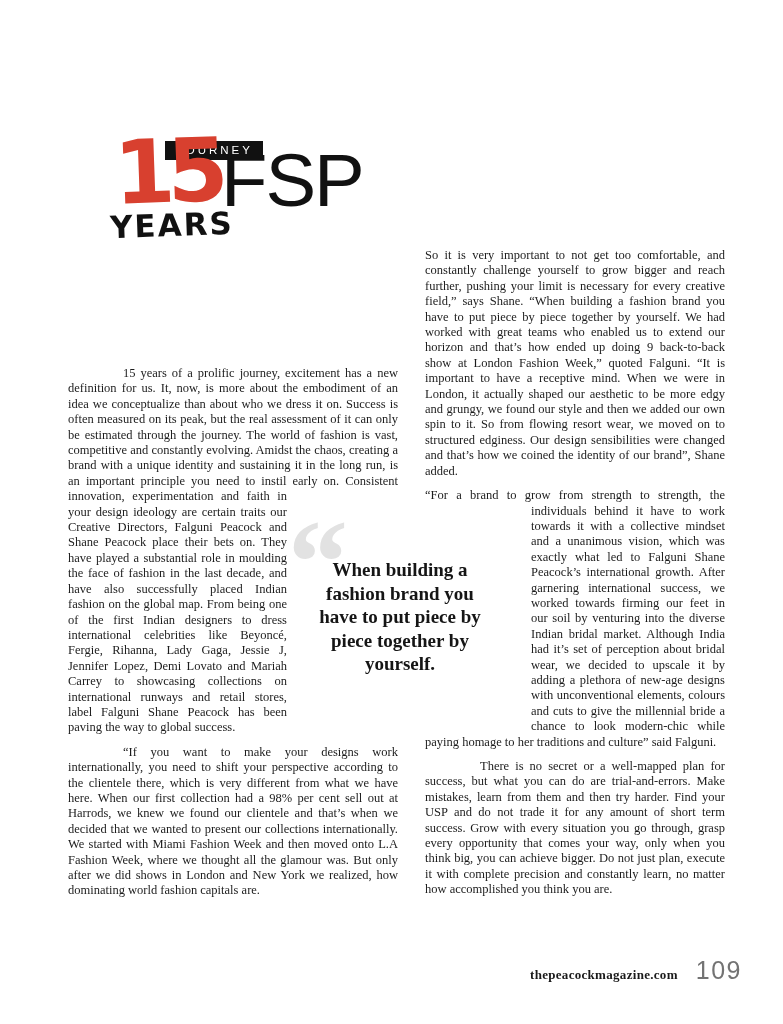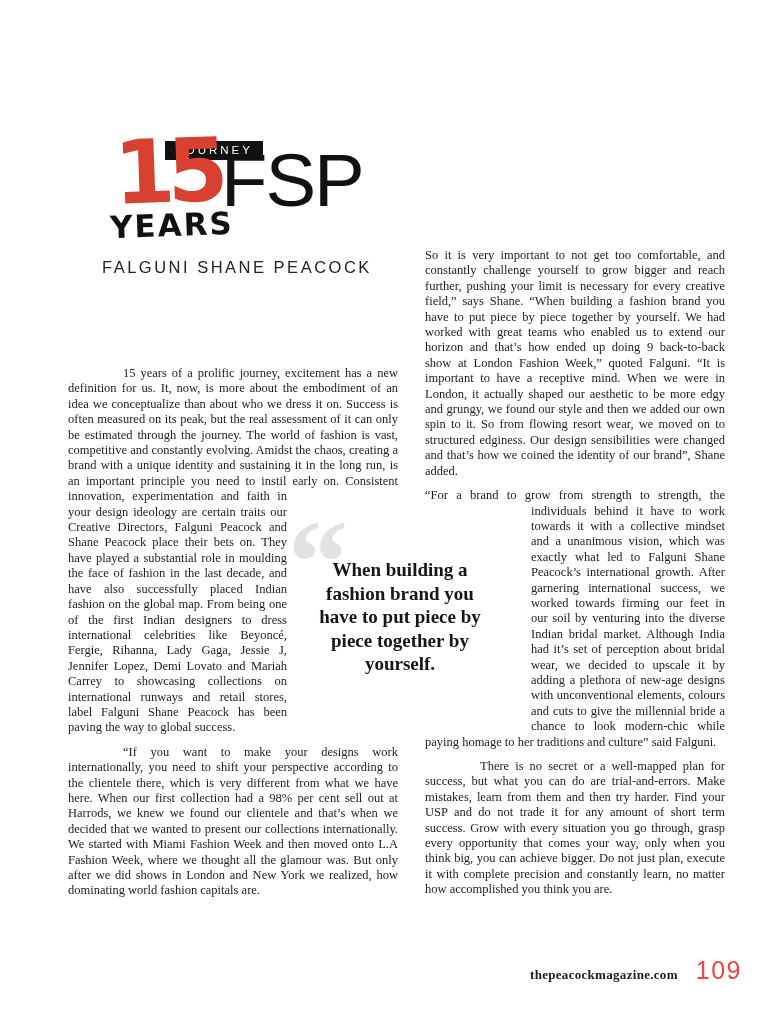--- a/index.html
+++ b/index.html
@@ -36,38 +36,37 @@
   .pullquote-mark{position:absolute;left:288px;top:503px;font-size:120px;line-height:1;
        color:#e2e2e2;font-family:"Liberation Serif", serif;font-weight:bold;z-index:0;}
   .pullquote{position:absolute;left:294px;top:558px;width:212px;text-align:center;
        font-family:"Liberation Serif", serif;font-weight:bold;font-size:19px;
        line-height:23.5px;color:#151515;z-index:1;}
 
   
   .footer{position:absolute;right:41px;top:956px;display:flex;align-items:baseline;gap:18px;}
   .site{font-family:"Liberation Serif", serif;font-weight:bold;
         font-size:13px;color:#1a1a1a;letter-spacing:0.3px;}
-  .pagenum{font-family:"Liberation Sans", sans-serif;font-size:25px;color:#ef4444;
+  .pagenum{font-family:"Liberation Sans", sans-serif;font-size:25px;color:#737373;
         letter-spacing:1.5px;}
 </style>
 </head>
 <body>
 
 <div class="page">
 
   <div class="columns">
 
     <div class="col-left">
 
       <div class="brand">
         <div class="kicker">JOURNEY</div>
         <div class="fsp">FSP</div>
         <div class="num15">15</div>
         <div class="yearsword">YEARS</div>
-        <div class="brandname">FALGUNI SHANE PEACOCK</div>
       </div>
 
       <p class="body indent"><span>15 years of a prolific journey, excitement has a new definition for us. It, now, is more about the embodiment of an idea we conceptualize than about who we dress it on. Success is often measured on its peak, but the real assessment of it can only be estimated through the journey. The world of fashion is vast, competitive and constantly evolving. Amidst the chaos, creating a brand with a unique identity and sustaining it in the long run, is an important principle you need to instil early on. Consistent innovation, experimentation </span><span class="spacer spacer-right"></span><span>and faith in your design ideology are certain traits our Creative Directors, Falguni Peacock and Shane Peacock place their bets on. They have played a substantial role in moulding the face of fashion in the last decade, and have also successfully placed Indian fashion on the global map. From being one of the first Indian designers to dress international celebrities like Beyoncé, Fergie, Rihanna, Lady Gaga, Jessie J, Jennifer Lopez, Demi Lovato and Mariah Carrey to showcasing collections on international runways and retail stores, label Falguni Shane Peacock has been paving the way to global success.</span></p>
 
       <p class="body indent">“If you want to make your designs work internationally, you need to shift your perspective according to the clientele there, which is very different from what we have here. When our first collection had a 98% per cent sell out at Harrods, we knew we found our clientele and that’s when we decided that we wanted to present our collections internationally. We started with Miami Fashion Week and then moved onto L.A Fashion Week, where we thought all the glamour was. But only after we did shows in London and New York we realized, how dominating world fashion capitals are.</p>
     </div>
 
     <div class="col-right">
       <p class="body">So it is very important to not get too comfortable, and constantly challenge yourself to grow bigger and reach further, pushing your limit is necessary for every creative field,” says Shane. “When building a fashion brand you have to put piece by piece together by yourself. We had worked with great teams who enabled us to extend our horizon and that’s how ended up doing 9 back-to-back show at London Fashion Week,” quoted Falguni. “It is important to have a receptive mind. When we were in London, it actually shaped our aesthetic to be more edgy and grungy, we found our style and then we added our own spin to it. So from flowing resort wear, we moved on to structured edginess. Our design sensibilities were changed and that’s how we coined the identity of our brand”, Shane added.</p>
 

